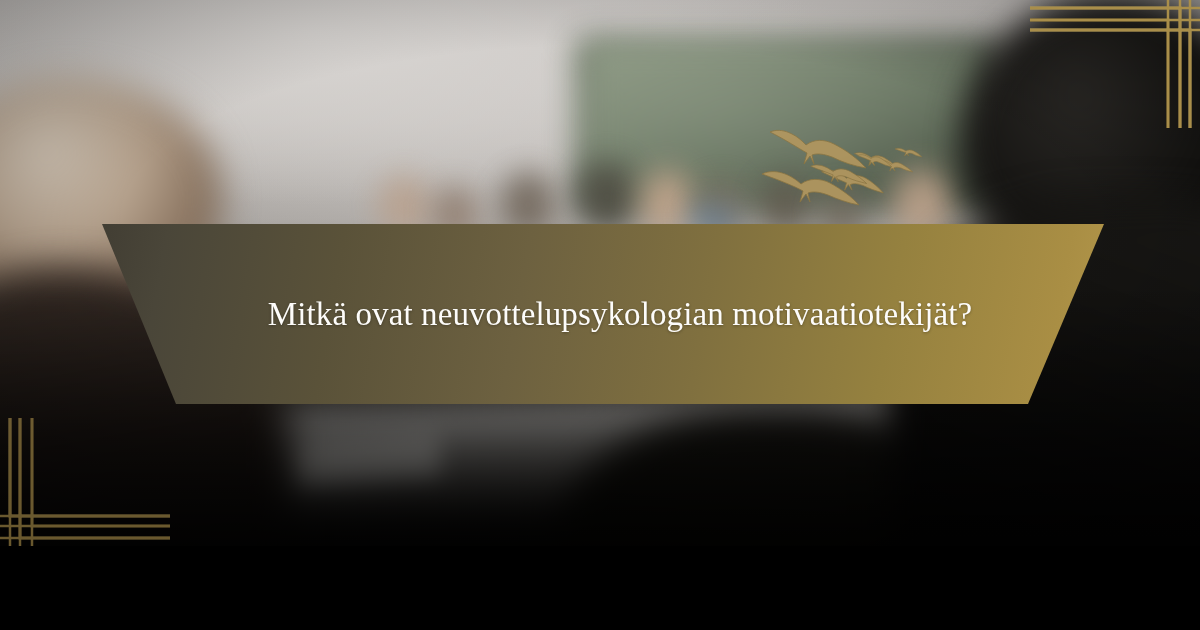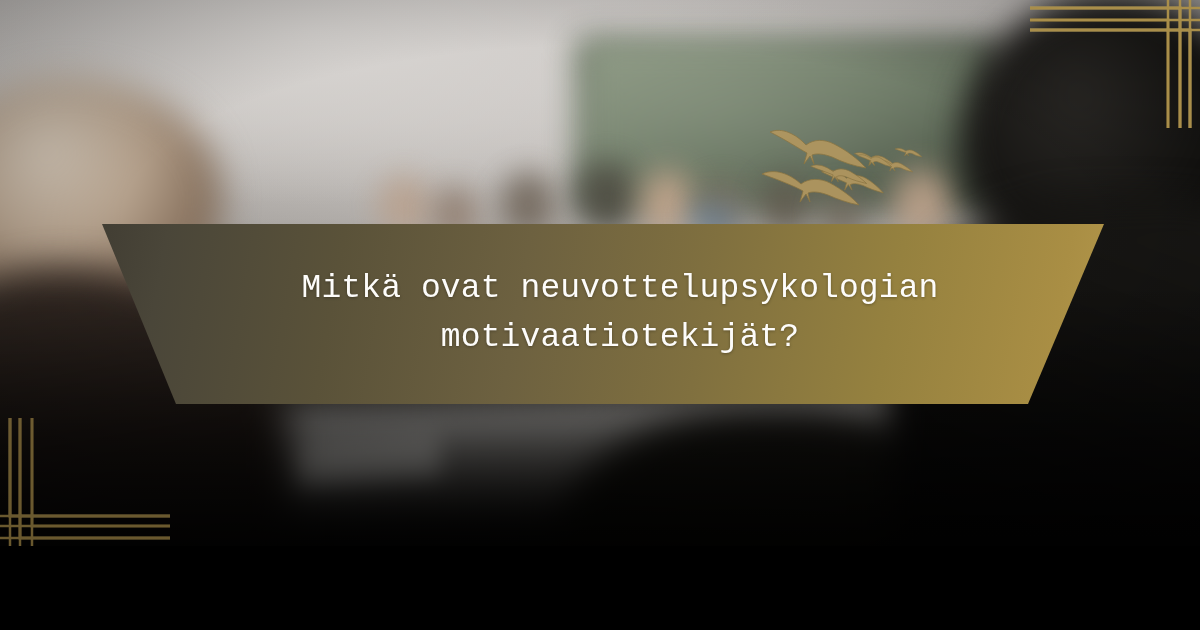--- a/index.html
+++ b/index.html
@@ -6,21 +6,21 @@
     margin: 0;
     padding: 0;
     background: #000;
   }
   #stage {
     position: relative;
     width: 1200px;
     height: 546px;
     overflow: hidden;
     background: #0a0a08;
-    font-family: Liberation Mono, monospace;
+    font-family: Liberation Serif, serif;
   }
 
   
   .bg-photo {
     position: absolute;
     inset: 0;
     filter: blur(0px);
   }
   
   .bg-wall {

